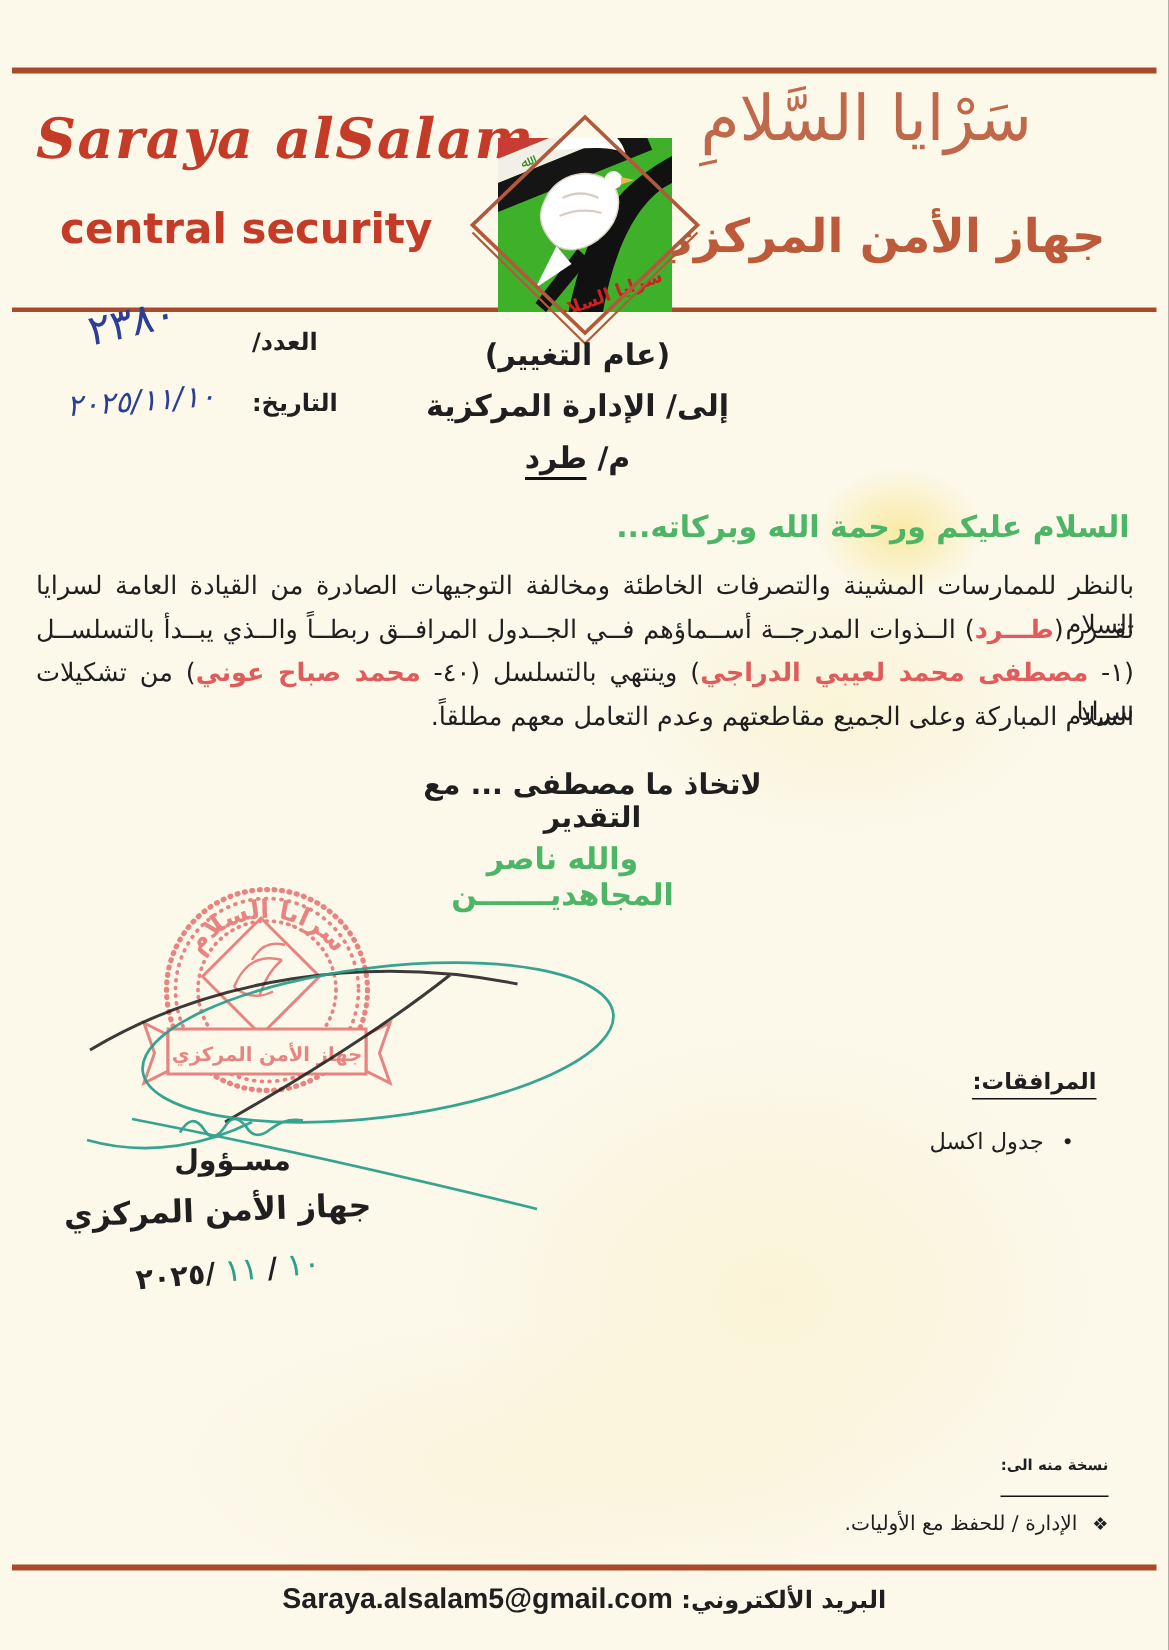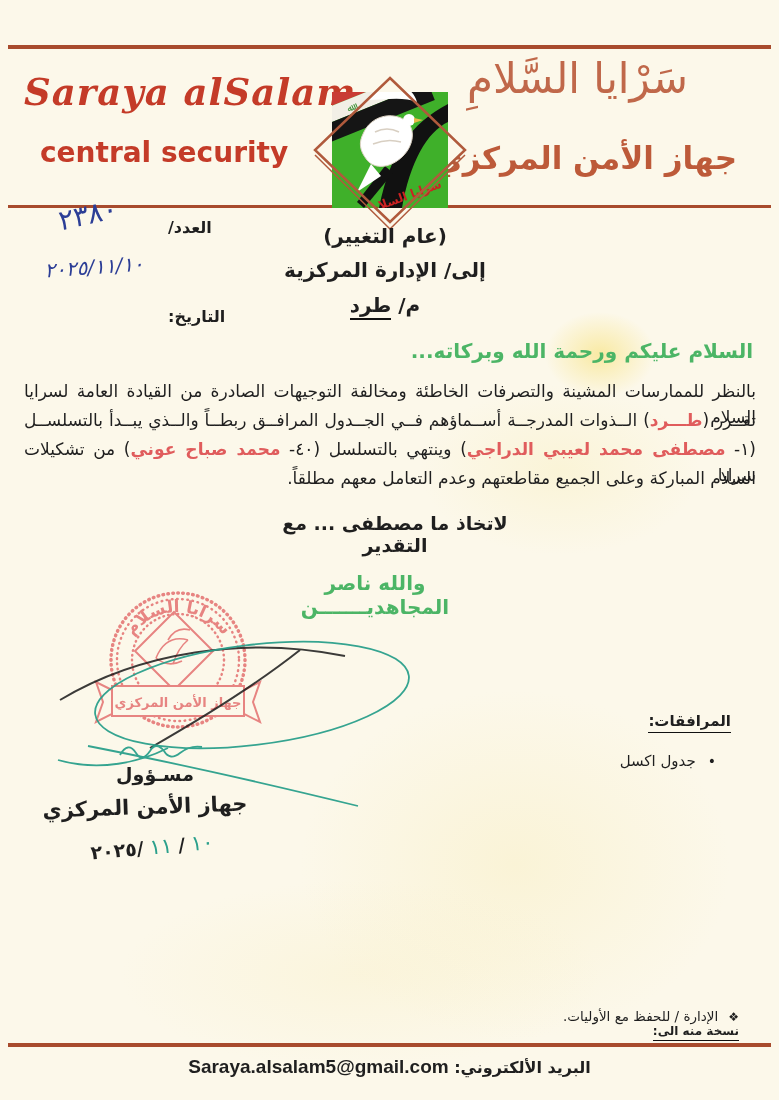--- a/index.html
+++ b/index.html
@@ -18,46 +18,46 @@
   .latin-title{left:24px;top:70px;font-family:"DejaVu Serif",serif;font-style:italic;font-weight:bold;
     font-size:37px;color:var(--brand_red,#c43b28);letter-spacing:1px;}
   .latin-sub{left:40px;top:136px;font-size:28px;font-weight:bold;color:var(--brand_red,#c43b28);}
   .ar-title{right:12px;top:54px;width:300px;text-align:left;direction:rtl;
     font-size:42px;color:var(--brand_terracotta,#c0684a);font-weight:500;}
   .ar-sub{right:42px;top:140px;direction:rtl;font-size:31px;font-weight:bold;color:#bd5a39;}
   
   .num-label{left:168px;top:218px;font-size:16px;font-weight:bold;direction:rtl;}
   .num-value{left:26px;top:198px;width:124px;text-align:center;font-size:28px;letter-spacing:7px;
     color:var(--ink_blue,#2c3e96);transform:rotate(-13deg) skewX(-6deg);direction:rtl;}
-  .date-label{left:168px;top:259px;font-size:16px;font-weight:bold;direction:rtl;margin-top:48px;}
+  .date-label{left:168px;top:259px;font-size:16px;font-weight:bold;direction:rtl;}
   .date-value{left:24px;top:255px;width:140px;text-align:center;font-size:20px;letter-spacing:2px;
     color:var(--ink_blue,#2c3e96);transform:rotate(-4deg);direction:ltr;font-style:italic;}
   
   .slogan{left:280px;top:224px;width:210px;text-align:center;font-size:20px;font-weight:bold;direction:rtl;}
   .to-line{left:255px;top:258px;width:260px;text-align:center;font-size:20px;font-weight:bold;direction:rtl;}
   .subject{left:280px;top:293px;width:210px;text-align:center;font-size:20px;font-weight:bold;direction:rtl;}
   .subject .u{border-bottom:2.5px solid #111;padding-bottom:1px;}
   
   .greeting{right:26px;top:339px;direction:rtl;font-size:20px;font-weight:bold;color:var(--green,#4cb566);}
   .bline{left:24px;width:732px;direction:rtl;font-size:17px;line-height:26px;}
   .bline.just{text-align:justify;text-align-last:justify;}
   .bline.last{text-align:right;}
   .b1{top:378px;}.b2{top:407px;}.b3{top:436px;}.b4{top:465px;}
   .red{color:var(--highlight_red,#e05c5c);font-weight:bold;}
   
   .action{left:280px;top:512px;width:230px;text-align:center;font-size:19px;font-weight:bold;direction:rtl;}
   .motto{left:265px;top:560px;width:220px;text-align:center;font-size:20px;font-weight:bold;
-    color:var(--green,#4cb566);direction:rtl;margin-top:11px;}
+    color:var(--green,#4cb566);direction:rtl;}
   
   .attach-title{right:48px;top:712px;font-size:15px;font-weight:bold;direction:rtl;
     border-bottom:1.5px solid #111;padding-bottom:2px;}
   .attach-item{right:63px;top:752px;font-size:15px;direction:rtl;}
   .attach-item .blt{font-size:14px;margin-left:12px;}
-  .copy-title{right:40px;top:1024px;font-size:12px;font-weight:bold;direction:rtl;
-    border-bottom:1.5px solid #111;padding-bottom:2px;}
+  .copy-title{right:40px;top:972px;font-size:10px;font-weight:bold;direction:rtl;
+    border-bottom:1.5px solid #111;padding-bottom:14px;}
   .copy-item{right:40px;top:1008px;font-size:13.5px;direction:rtl;}
   .copy-item .blt{font-size:12px;margin-left:10px;}
   
   .sig-title{left:55px;top:763px;width:200px;text-align:center;font-size:19px;font-weight:bold;direction:rtl;}
   .sig-org{left:30px;top:795px;width:230px;text-align:center;font-size:21px;font-weight:bold;direction:rtl;
     transform:rotate(-2deg);}
   .sig-date{left:40px;top:835px;width:230px;text-align:center;direction:ltr;font-size:19px;font-weight:bold;
     transform:rotate(-5deg);}
   .sig-date .hand{color:var(--pen_teal,#2ba08c);font-size:21px;font-weight:normal;padding:0 6px;}
   

